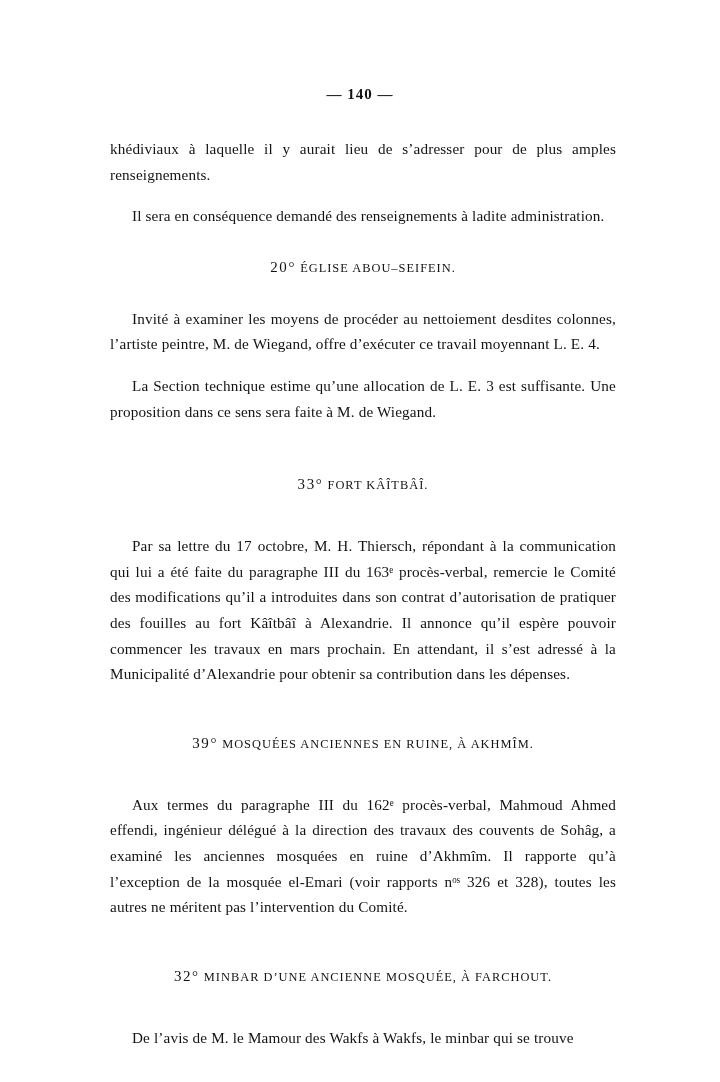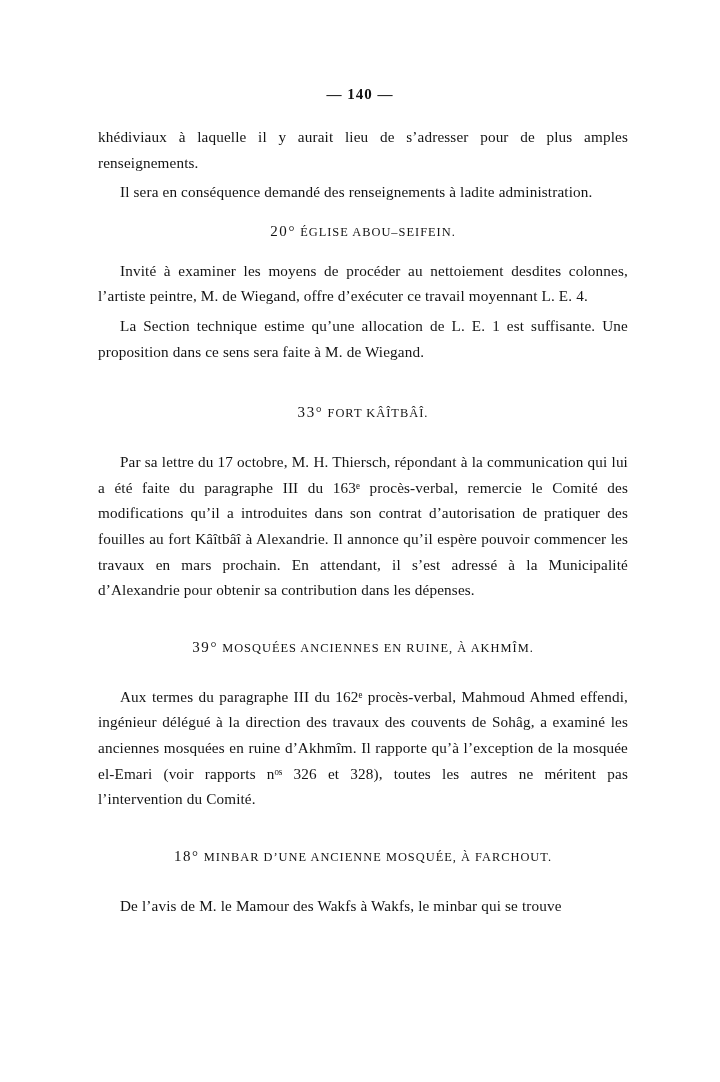--- a/index.html
+++ b/index.html
@@ -33,21 +33,21 @@
     letter-spacing: 1px;
     font-weight: bold;
   }
   .body-col {
     position: absolute;
     left: 94px;
     top: 120px;
     width: 538px;
   }
   p {
-    margin: 4px;
+    margin: 16px;
     font-size: 15.2px;
     line-height: 25.6px;
     text-align: justify;
     text-justify: inter-word;
     letter-spacing: 0.15px;
   }
   p.indent {
     text-indent: 22px;
     font-family: Liberation Serif, serif;
   }
@@ -86,21 +86,21 @@
     <p class="indent">Il sera en conséquence demandé des renseignements à ladite administration.</p>
 
     <div class="sp-sm"></div>
     <div class="section-head">
       <span class="num">20°</span>
       <span>ÉGLISE ABOU–SEIFEIN.</span>
     </div>
     <div class="sp-sm"></div>
 
     <p class="indent">Invité à examiner les moyens de procéder au nettoiement desdites colonnes, l’artiste peintre, M. de Wiegand, offre d’exécuter ce travail moyennant L. E. 4.</p>
-    <p class="indent">La Section technique estime qu’une allocation de L. E. 1 est suffisante. Une proposition dans ce sens sera faite à M. de Wiegand.</p>
+    <p class="indent">La Section technique estime qu’une allocation de L. E. 3 est suffisante. Une proposition dans ce sens sera faite à M. de Wiegand.</p>
 
     <div class="sp-xl"></div>
     <div class="section-head">
       <span class="num">33°</span>
       <span>FORT KÂÎTBÂÎ.</span>
     </div>
     <div class="sp-md"></div>
 
     <p class="indent">Par sa lettre du 17 octobre, M. H. Thiersch, répondant à la communication qui lui a été faite du paragraphe III du 163ᵉ procès-verbal, remercie le Comité des modifications qu’il a introduites dans son contrat d’autorisation de pratiquer des fouilles au fort Kâîtbâî à Alexandrie. Il annonce qu’il espère pouvoir commencer les travaux en mars prochain. En attendant, il s’est adressé à la Municipalité d’Alexandrie pour obtenir sa contribution dans les dépenses.</p>
 
@@ -108,21 +108,21 @@
     <div class="section-head">
       <span class="num">39°</span>
       <span>MOSQUÉES ANCIENNES EN RUINE, À AKHMÎM.</span>
     </div>
     <div class="sp-md"></div>
 
     <p class="indent">Aux termes du paragraphe III du 162ᵉ procès-verbal, Mahmoud Ahmed effendi, ingénieur délégué à la direction des travaux des couvents de Sohâg, a examiné les anciennes mosquées en ruine d’Akhmîm. Il rapporte qu’à l’exception de la mosquée el-Emari (voir rapports nᵒˢ 326 et 328), toutes les autres ne méritent pas l’intervention du Comité.</p>
 
     <div class="sp-lg"></div>
     <div class="section-head">
-      <span class="num">18°</span>
+      <span class="num">32°</span>
       <span>MINBAR D’UNE ANCIENNE MOSQUÉE, À FARCHOUT.</span>
     </div>
     <div class="sp-md"></div>
 
     <p class="indent">De l’avis de M. le Mamour des Wakfs à Wakfs, le minbar qui se trouve</p>
 
   </div>
 </div>
 
 </body></html>

